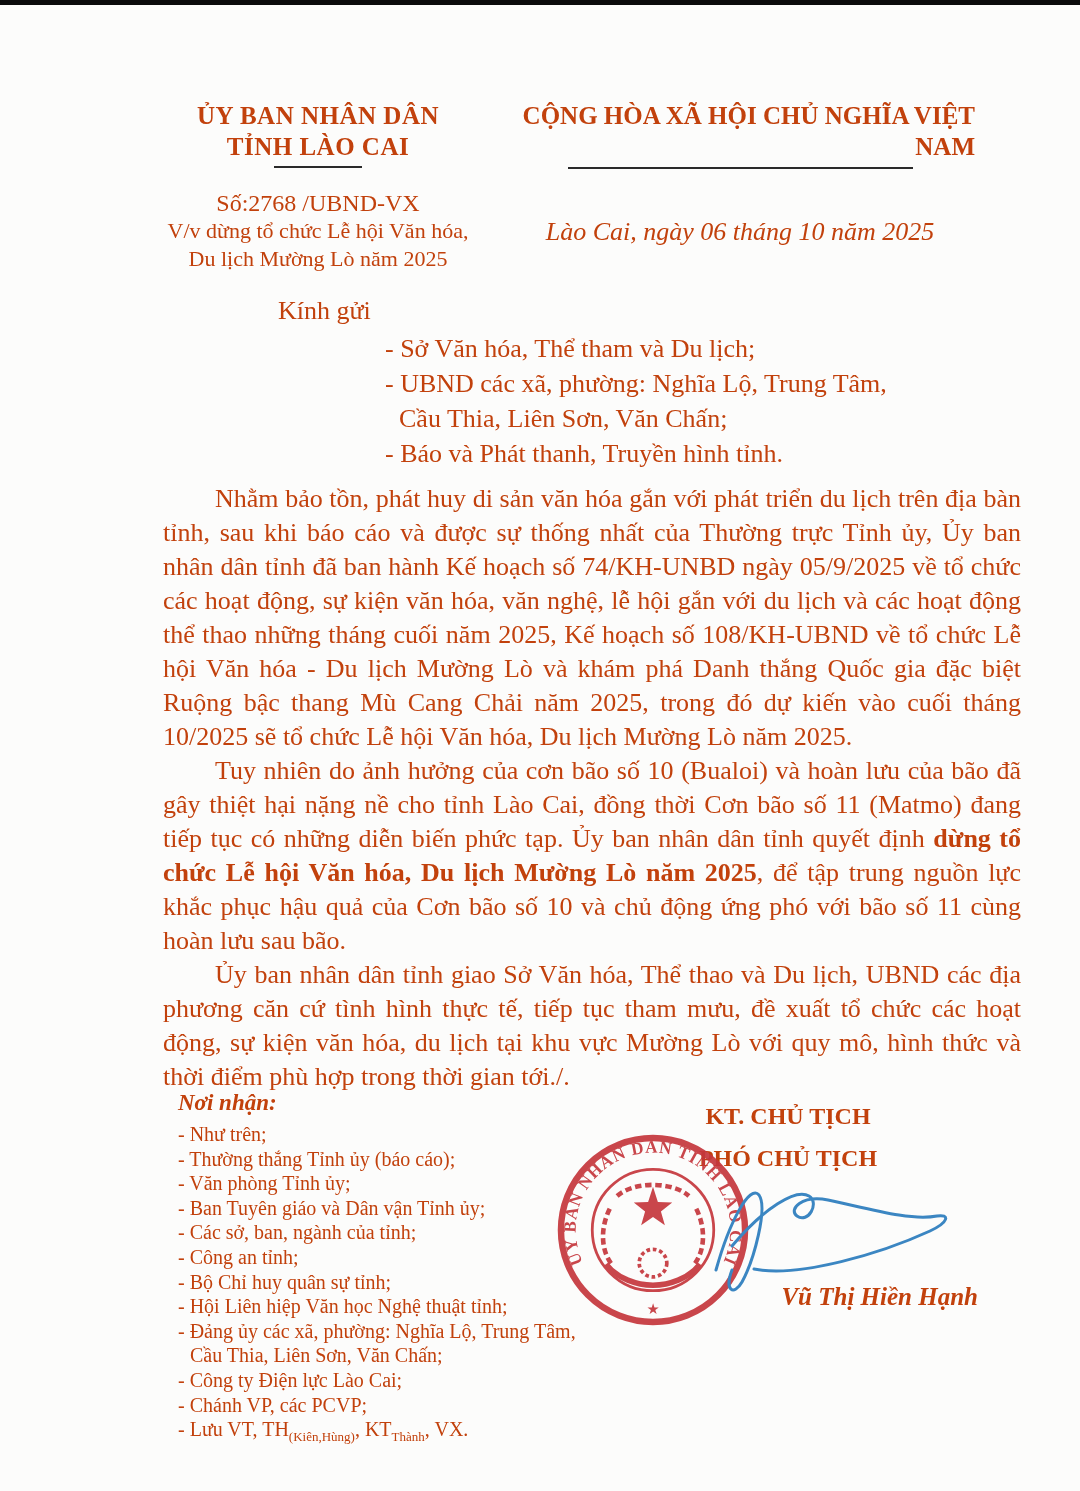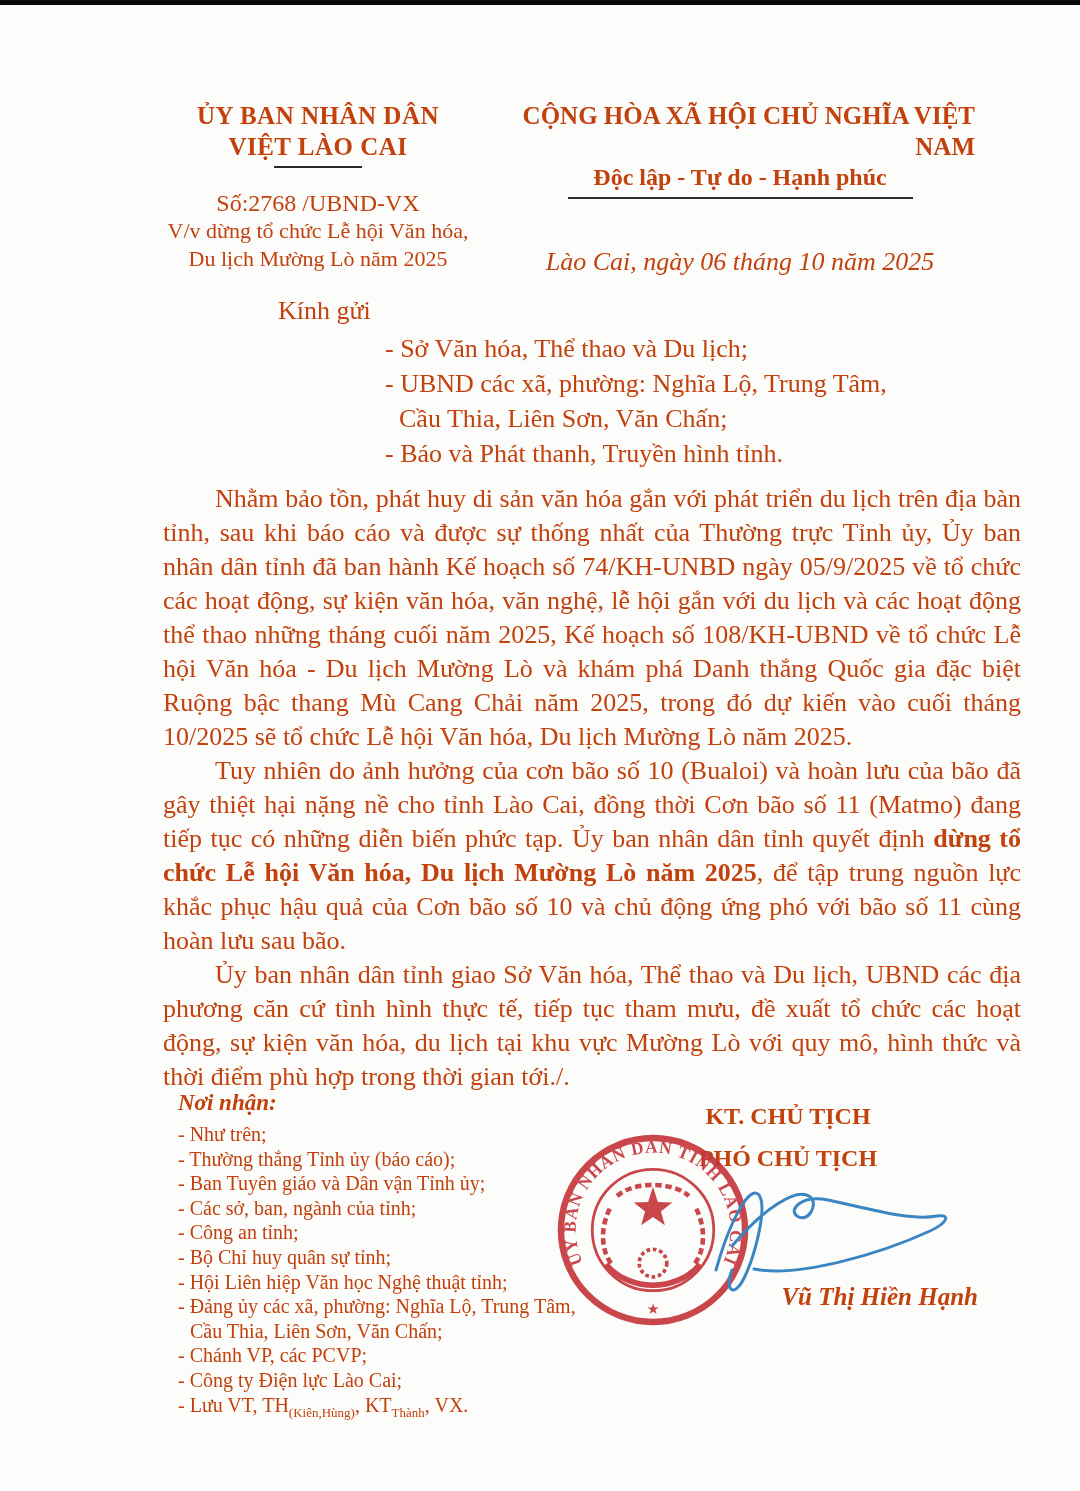--- a/index.html
+++ b/index.html
@@ -53,61 +53,61 @@
   .signature{position:absolute;top:1148px;left:658px;width:310px;height:160px;}
 </style>
 </head>
 <body>
 
 <div class="page">
   <div class="topbar"></div>
 
   <div class="hdr-left">
     <div class="org-line">ỦY BAN NHÂN DÂN</div>
-    <div class="org-line">VIỆT LÀO CAI</div>
+    <div class="org-line">TỈNH LÀO CAI</div>
     <div class="rule-short"></div>
     <div class="doc-number">Số:2768 /UBND-VX</div>
     <div class="subject">V/v dừng tổ chức Lễ hội Văn hóa,</div>
     <div class="subject">Du lịch Mường Lò năm 2025</div>
   </div>
 
   <div class="hdr-right">
     <div class="nat-line1">CỘNG HÒA XÃ HỘI CHỦ NGHĨA VIỆT NAM</div>
-    <div class="nat-line2">Độc lập - Tự do - Hạnh phúc</div>
     <div class="rule-long"></div>
     <div class="date-line">Lào Cai, ngày 06 tháng 10 năm 2025</div>
   </div>
 
   <div class="kinh-gui">Kính gửi</div>
   <div class="recipients">
-    <div>- Sở Văn hóa, Thể thao và Du lịch;</div>
+    <div>- Sở Văn hóa, Thể tham và Du lịch;</div>
     <div>- UBND các xã, phường: Nghĩa Lộ, Trung Tâm,</div>
     <div class="wrap-line">Cầu Thia, Liên Sơn, Văn Chấn;</div>
     <div>- Báo và Phát thanh, Truyền hình tỉnh.</div>
   </div>
 
   <div class="body-text">
     <p>Nhằm bảo tồn, phát huy di sản văn hóa gắn với phát triển du lịch trên địa bàn tỉnh, sau khi báo cáo và được sự thống nhất của Thường trực Tỉnh ủy, Ủy ban nhân dân tỉnh đã ban hành Kế hoạch số 74/KH-UNBD ngày 05/9/2025 về tổ chức các hoạt động, sự kiện văn hóa, văn nghệ, lễ hội gắn với du lịch và các hoạt động thể thao những tháng cuối năm 2025, Kế hoạch số 108/KH-UBND về tổ chức Lễ hội Văn hóa - Du lịch Mường Lò và khám phá Danh thắng Quốc gia đặc biệt Ruộng bậc thang Mù Cang Chải năm 2025, trong đó dự kiến vào cuối tháng 10/2025 sẽ tổ chức Lễ hội Văn hóa, Du lịch Mường Lò năm 2025.</p>
     <p><span>Tuy nhiên do ảnh hưởng của cơn bão số 10 (Bualoi) và hoàn lưu của bão đã gây thiệt hại nặng nề cho tỉnh Lào Cai, đồng thời Cơn bão số 11 (Matmo) đang tiếp tục có những diễn biến phức tạp. Ủy ban nhân dân tỉnh quyết định </span><b>dừng tổ chức Lễ hội Văn hóa, Du lịch Mường Lò năm 2025</b><span>, để tập trung nguồn lực khắc phục hậu quả của Cơn bão số 10 và chủ động ứng phó với bão số 11 cùng hoàn lưu sau bão.</span></p>
     <p>Ủy ban nhân dân tỉnh giao Sở Văn hóa, Thể thao và Du lịch, UBND các địa phương căn cứ tình hình thực tế, tiếp tục tham mưu, đề xuất tổ chức các hoạt động, sự kiện văn hóa, du lịch tại khu vực Mường Lò với quy mô, hình thức và thời điểm phù hợp trong thời gian tới./.</p>
   </div>
 
   <div class="noi-nhan-label">Nơi nhận:</div>
   <div class="noi-nhan">
     <div>- Như trên;</div>
     <div>- Thường thắng Tỉnh ủy (báo cáo);</div>
+    <div>- Văn phòng Tỉnh ủy;</div>
     <div>- Ban Tuyên giáo và Dân vận Tỉnh ủy;</div>
     <div>- Các sở, ban, ngành của tỉnh;</div>
     <div>- Công an tỉnh;</div>
     <div>- Bộ Chỉ huy quân sự tỉnh;</div>
     <div>- Hội Liên hiệp Văn học Nghệ thuật tỉnh;</div>
     <div>- Đảng ủy các xã, phường: Nghĩa Lộ, Trung Tâm,</div>
     <div class="wrap-line">Cầu Thia, Liên Sơn, Văn Chấn;</div>
+    <div>- Công ty Điện lực Lào Cai;</div>
     <div>- Chánh VP, các PCVP;</div>
-    <div>- Công ty Điện lực Lào Cai;</div>
     <div><span>- Lưu VT, TH</span><sub>(Kiên,Hùng)</sub><span>, KT</span><sub>Thành</sub><span>, VX.</span></div>
   </div>
 
   <div class="sig-block">
     <div class="sig-title">KT. CHỦ TỊCH</div>
     <div class="sig-title">PHÓ CHỦ TỊCH</div>
   </div>
   <div class="sig-name">Vũ Thị Hiền Hạnh</div>
 
   <svg class="seal" viewBox="0 0 226 226">

